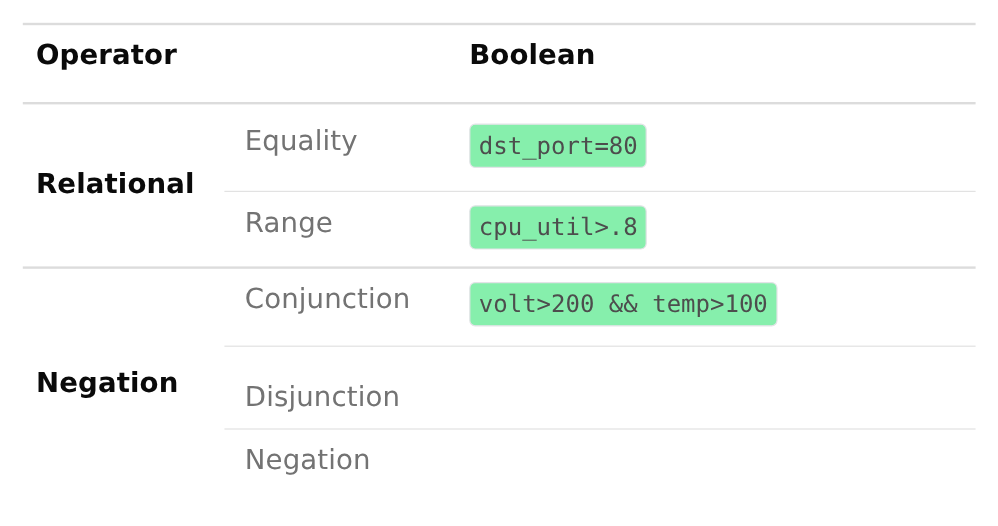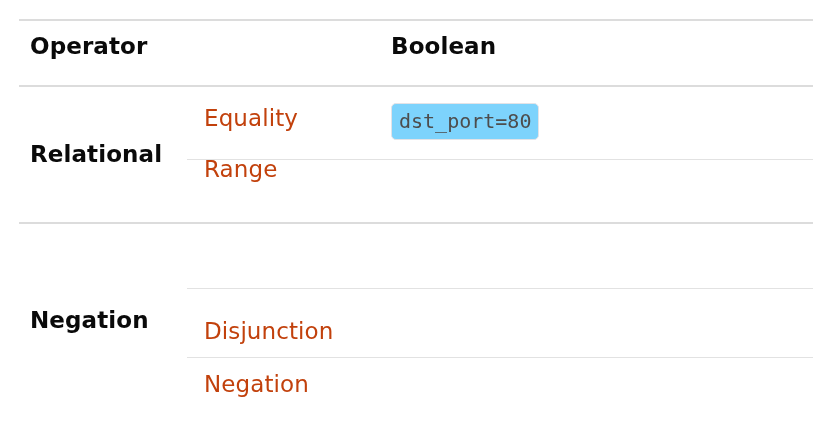--- a/index.html
+++ b/index.html
@@ -78,43 +78,43 @@
   .group-label-boolean    { top: 307px; }
 
   
   .sub-row {
     position: absolute;
     left: 0;
     right: 0;
     height: 58px;
   }
   .sub-row-equality    { top: 104px; }
-  .sub-row-range       { top: 155px; padding-left: 32px; }
+  .sub-row-range       { top: 172px; padding-left: 32px; }
   .sub-row-conjunction { top: 236px; }
   .sub-row-disjunction { top: 317px; }
   .sub-row-negation    { top: 370px; }
 
   .sub-label {
     position: absolute;
     left: 204px;
     top: 1px;
     font-size: 23px;
     font-weight: normal;
-    color: #c2410c;
+    color: #737373;
     white-space: nowrap;
     letter-spacing: .1px;
   }
 
   .code-chip {
     position: absolute;
     left: 391px;
     top: -1px;
     display: inline-block;
     padding: 5px 7px 6px 7px;
-    background: #7dd3fc;
+    background: #86efac;
     border: 1px solid #e3e3e7;
     border-radius: 5px;
     font-family: "DejaVu Sans Mono", monospace;
     font-size: 20px;
     line-height: 24px;
     color: #4d4d4d;
     white-space: pre;
     letter-spacing: 0;
   }
 </style>
@@ -137,25 +137,28 @@
 
   <div class="group-label group-label-relational">Relational</div>
 
   <div class="sub-row sub-row-equality">
     <div class="sub-label">Equality</div>
     <div class="code-chip">dst_port=80</div>
   </div>
 
   <div class="sub-row sub-row-range">
     <div class="sub-label">Range</div>
+    <div class="code-chip">cpu_util&gt;.8</div>
   </div>
 
   <div class="group-label group-label-boolean">Negation</div>
 
   <div class="sub-row sub-row-conjunction">
+    <div class="sub-label">Conjunction</div>
+    <div class="code-chip">volt&gt;200 &amp;&amp; temp&gt;100</div>
   </div>
 
   <div class="sub-row sub-row-disjunction">
     <div class="sub-label">Disjunction</div>
   </div>
 
   <div class="sub-row sub-row-negation">
     <div class="sub-label">Negation</div>
   </div>
 

